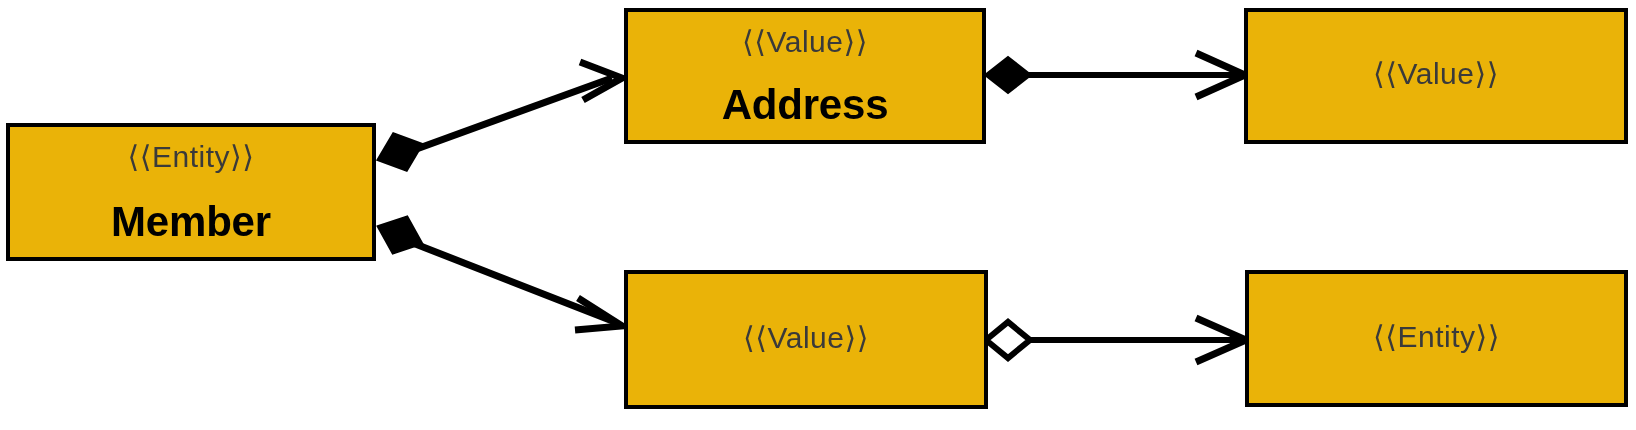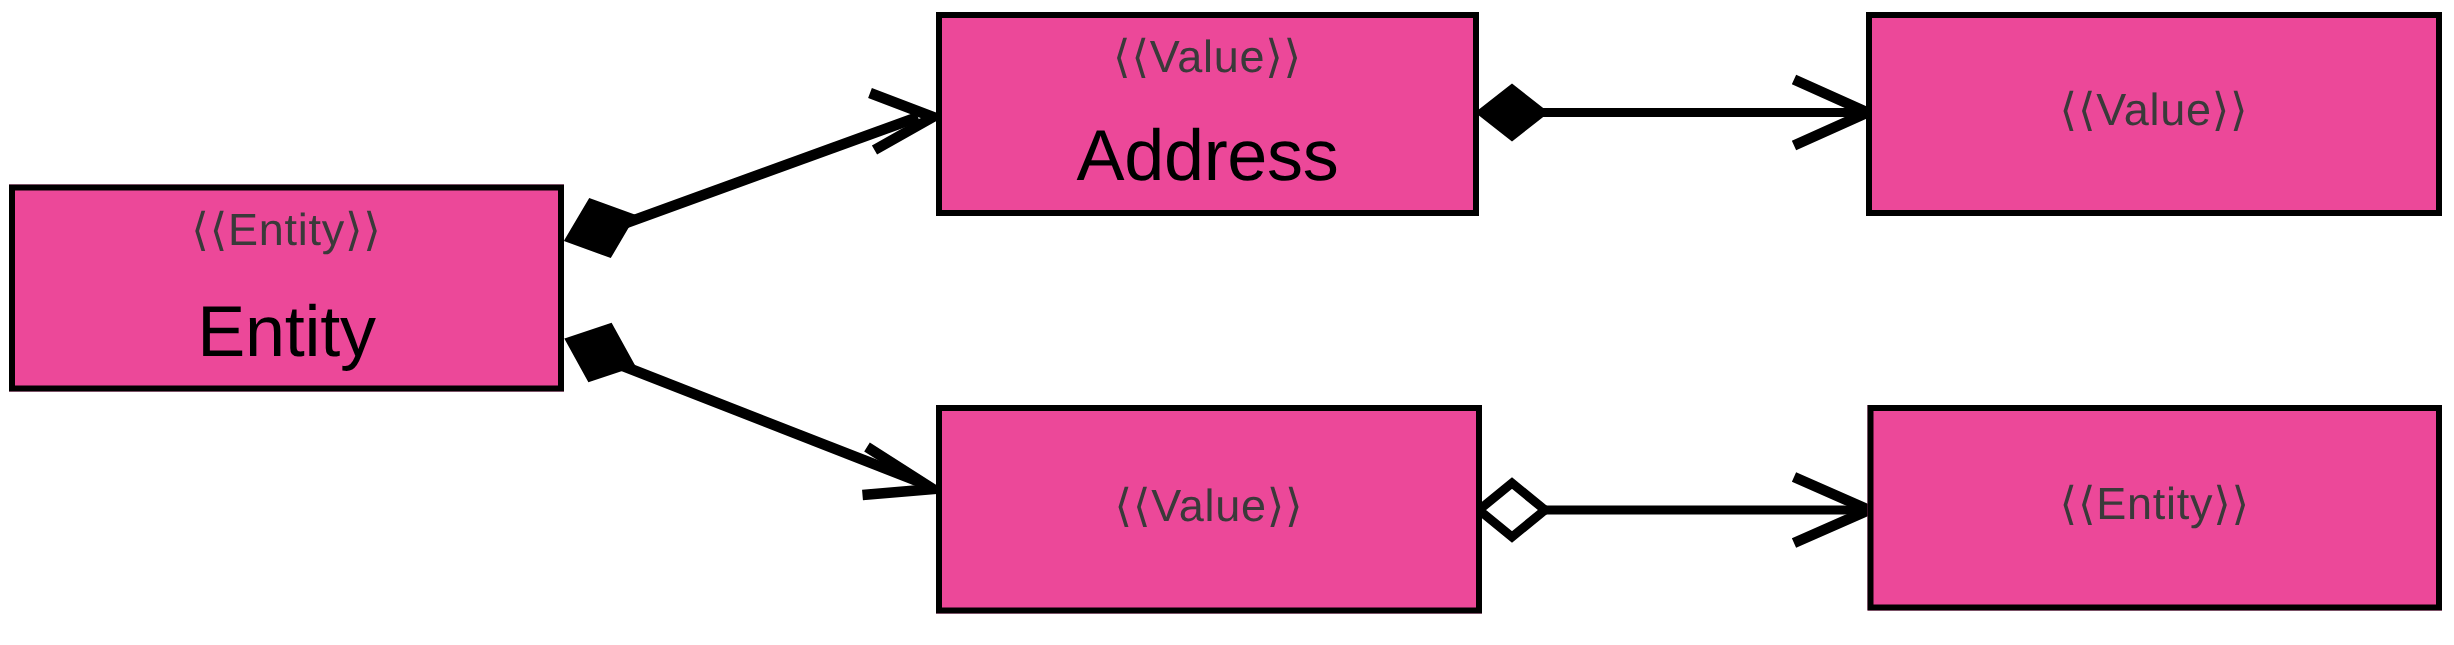--- a/index.html
+++ b/index.html
@@ -23,42 +23,42 @@
     position: absolute;
     left: 0;
     top: 0;
     width: 1636px;
     height: 430px;
     pointer-events: none;
   }
   .uml-box {
     position: absolute;
     box-sizing: border-box;
-    background: #ec4899;
+    background: #eab308;
     border: 4px solid #000000;
     display: flex;
     flex-direction: column;
     align-items: center;
     justify-content: center;
     line-height: 1.0;
     z-index: 2;
     gap: 23px;
   }
   .stereotype {
     color: #3a3a3a;
     font-size: 30px;
     font-weight: 400;
     letter-spacing: 0.5px;
     white-space: nowrap;
     margin-bottom: 4px;
   }
   .classname {
     color: #000000;
-    font-size: 48px;
-    font-weight: 400;
+    font-size: 42px;
+    font-weight: 700;
     letter-spacing: -0.2px;
     white-space: nowrap;
   }
   .classname.bold {
     font-weight: 700;
     font-size: 36px;
     letter-spacing: 0px;
   }
   
   #box-member       { left: 6px;    top: 123px; width: 370px; height: 138px; }
@@ -98,21 +98,21 @@
 
     <g>
       <line x1="1030" y1="340" x2="1244" y2="340" stroke="#000000" stroke-width="6" stroke-linecap="butt"></line>
       <polygon points="986,340 1008,322 1030,340 1008,358" fill="#ffffff" stroke="#000000" stroke-width="6" stroke-linejoin="miter"></polygon>
       <path d="M 1196,318 L 1246,340 L 1196,362" fill="none" stroke="#000000" stroke-width="7" stroke-linecap="butt" stroke-linejoin="miter"></path>
     </g>
   </svg>
 
   <div class="uml-box" id="box-member">
     <div class="stereotype">⟨⟨Entity⟩⟩</div>
-    <div class="classname">Entity</div>
+    <div class="classname">Member</div>
   </div>
 
   <div class="uml-box" id="box-address">
     <div class="stereotype">⟨⟨Value⟩⟩</div>
     <div class="classname">Address</div>
   </div>
 
   <div class="uml-box" id="box-zipcode">
     <div class="stereotype">⟨⟨Value⟩⟩</div>
   </div>

